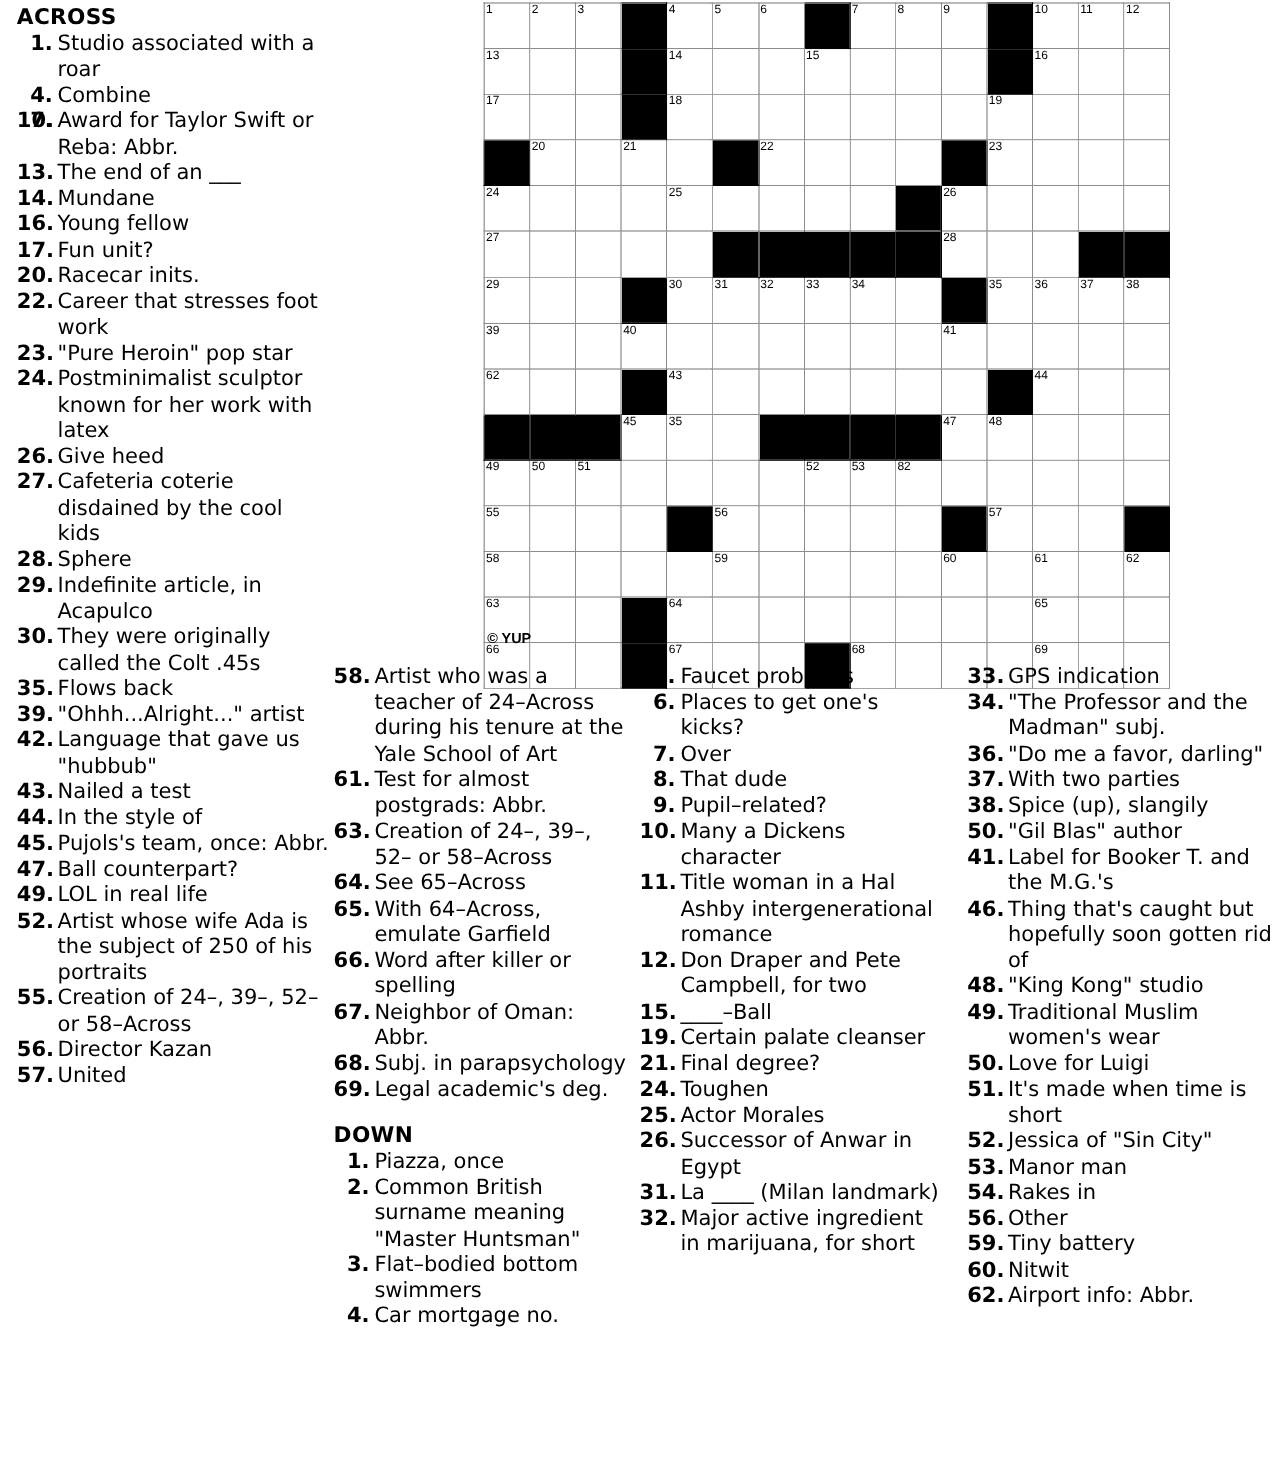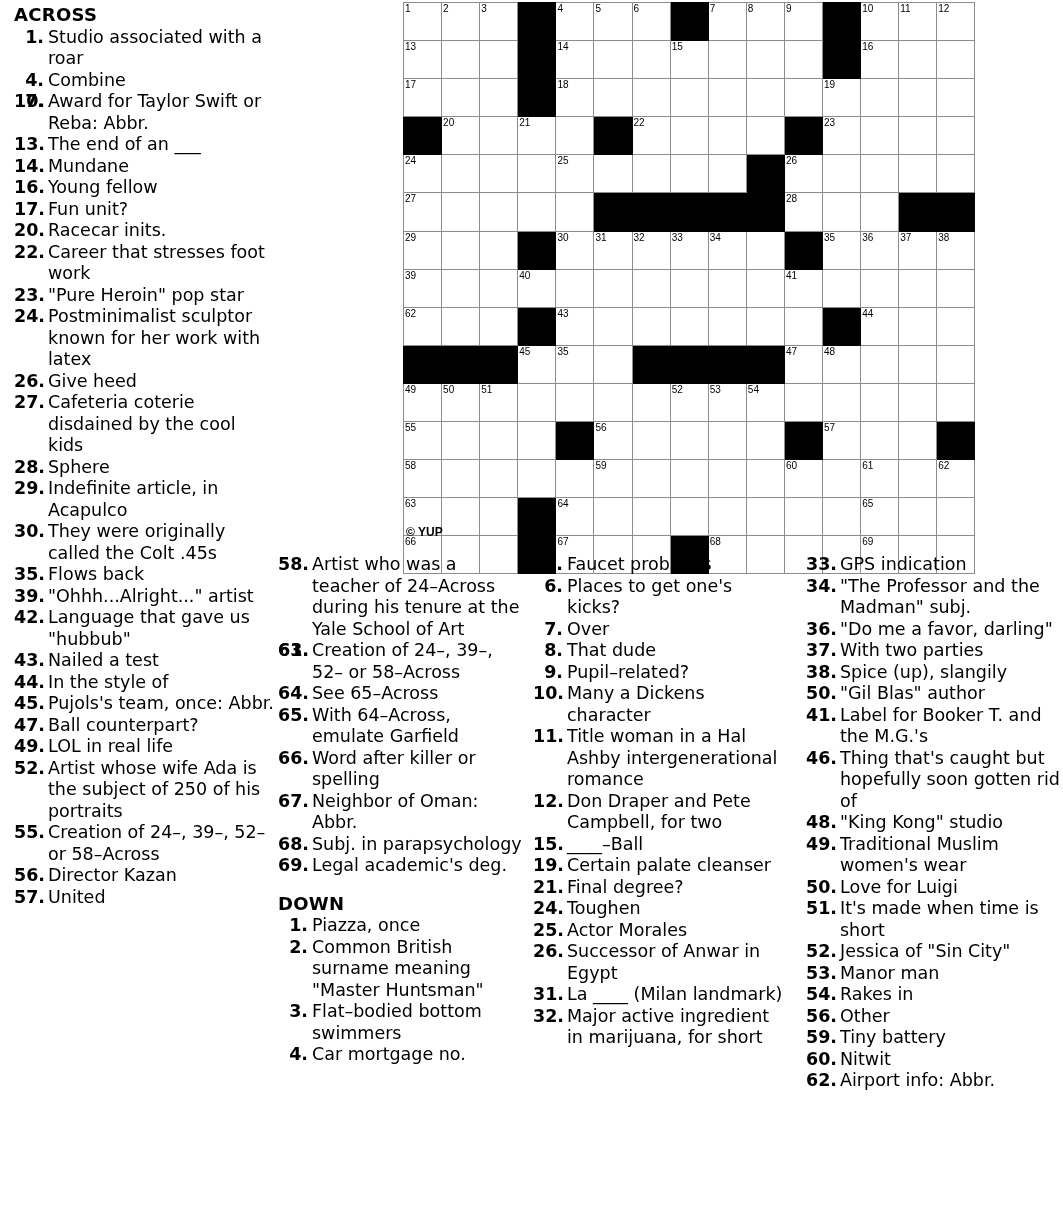--- a/index.html
+++ b/index.html
@@ -394,21 +394,21 @@
             <td></td>
             <td></td>
             <td></td>
             <td>
               <span class="num">52</span>
             </td>
             <td>
               <span class="num">53</span>
             </td>
             <td>
-              <span class="num">54</span>
+              <span class="num">82</span>
             </td>
             <td></td>
             <td></td>
             <td></td>
             <td></td>
             <td></td>
           </tr>
           <tr>
             <td>
               <span class="num">55</span>
@@ -634,20 +634,21 @@
   </div>
 
   <div class="clue-col" id="col2">
     <ol class="clues" id="across-list-2">
         <li>
           <span class="cnum">58.</span>
           <span class="ctext">Artist who was a teacher of 24–Across during his tenure at the Yale School of Art</span>
         </li>
         <li>
           <span class="cnum">61.</span>
+          <span class="ctext">Test for almost postgrads: Abbr.</span>
         </li>
         <li>
           <span class="cnum">63.</span>
           <span class="ctext">Creation of 24–, 39–, 52– or 58–Across</span>
         </li>
         <li>
           <span class="cnum">64.</span>
           <span class="ctext">See 65–Across</span>
         </li>
         <li>

